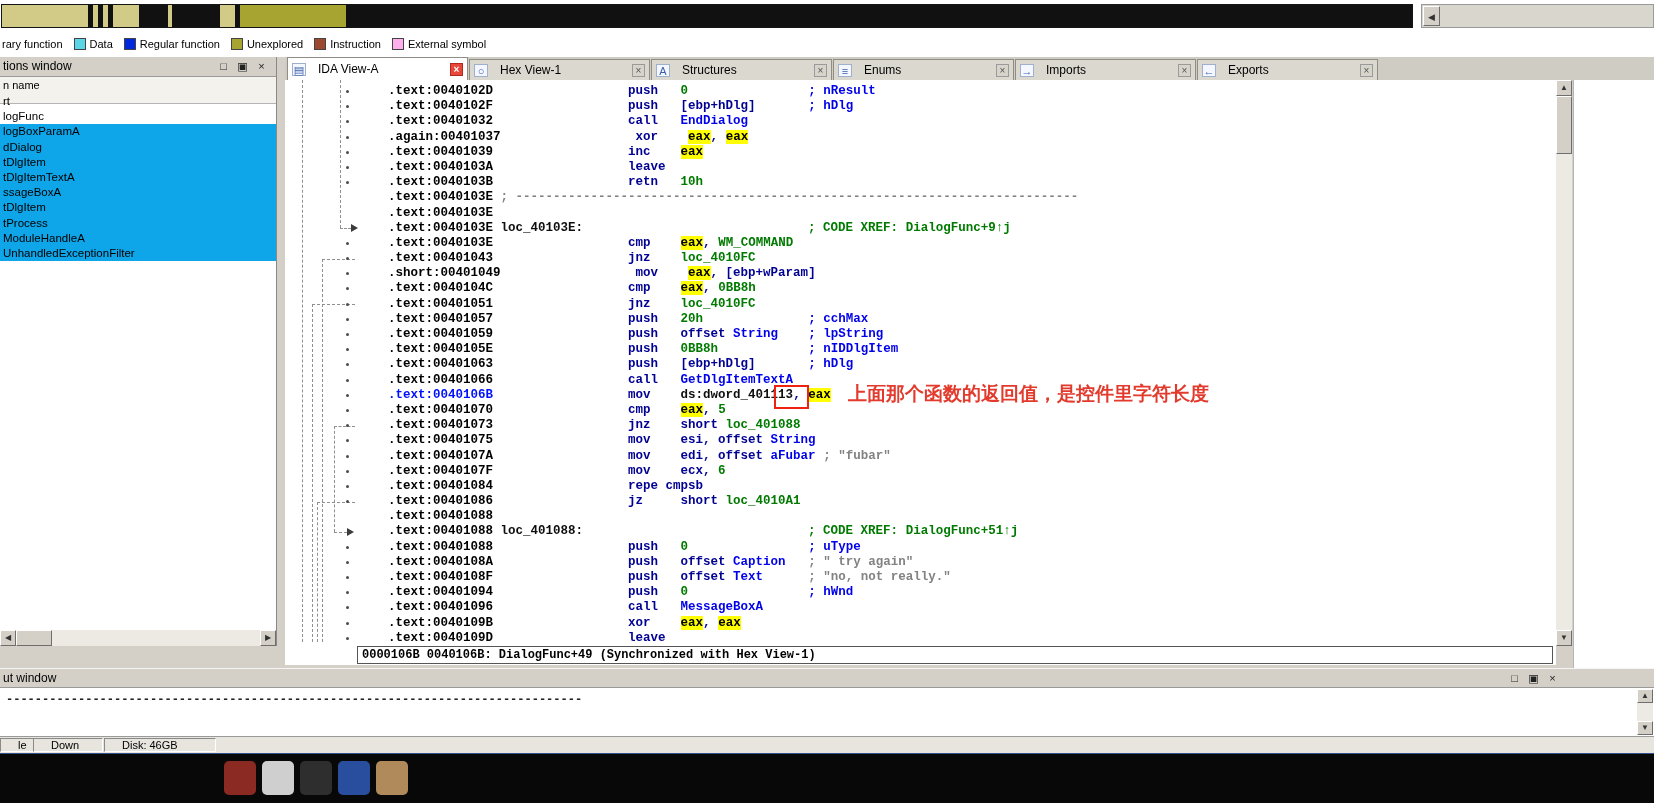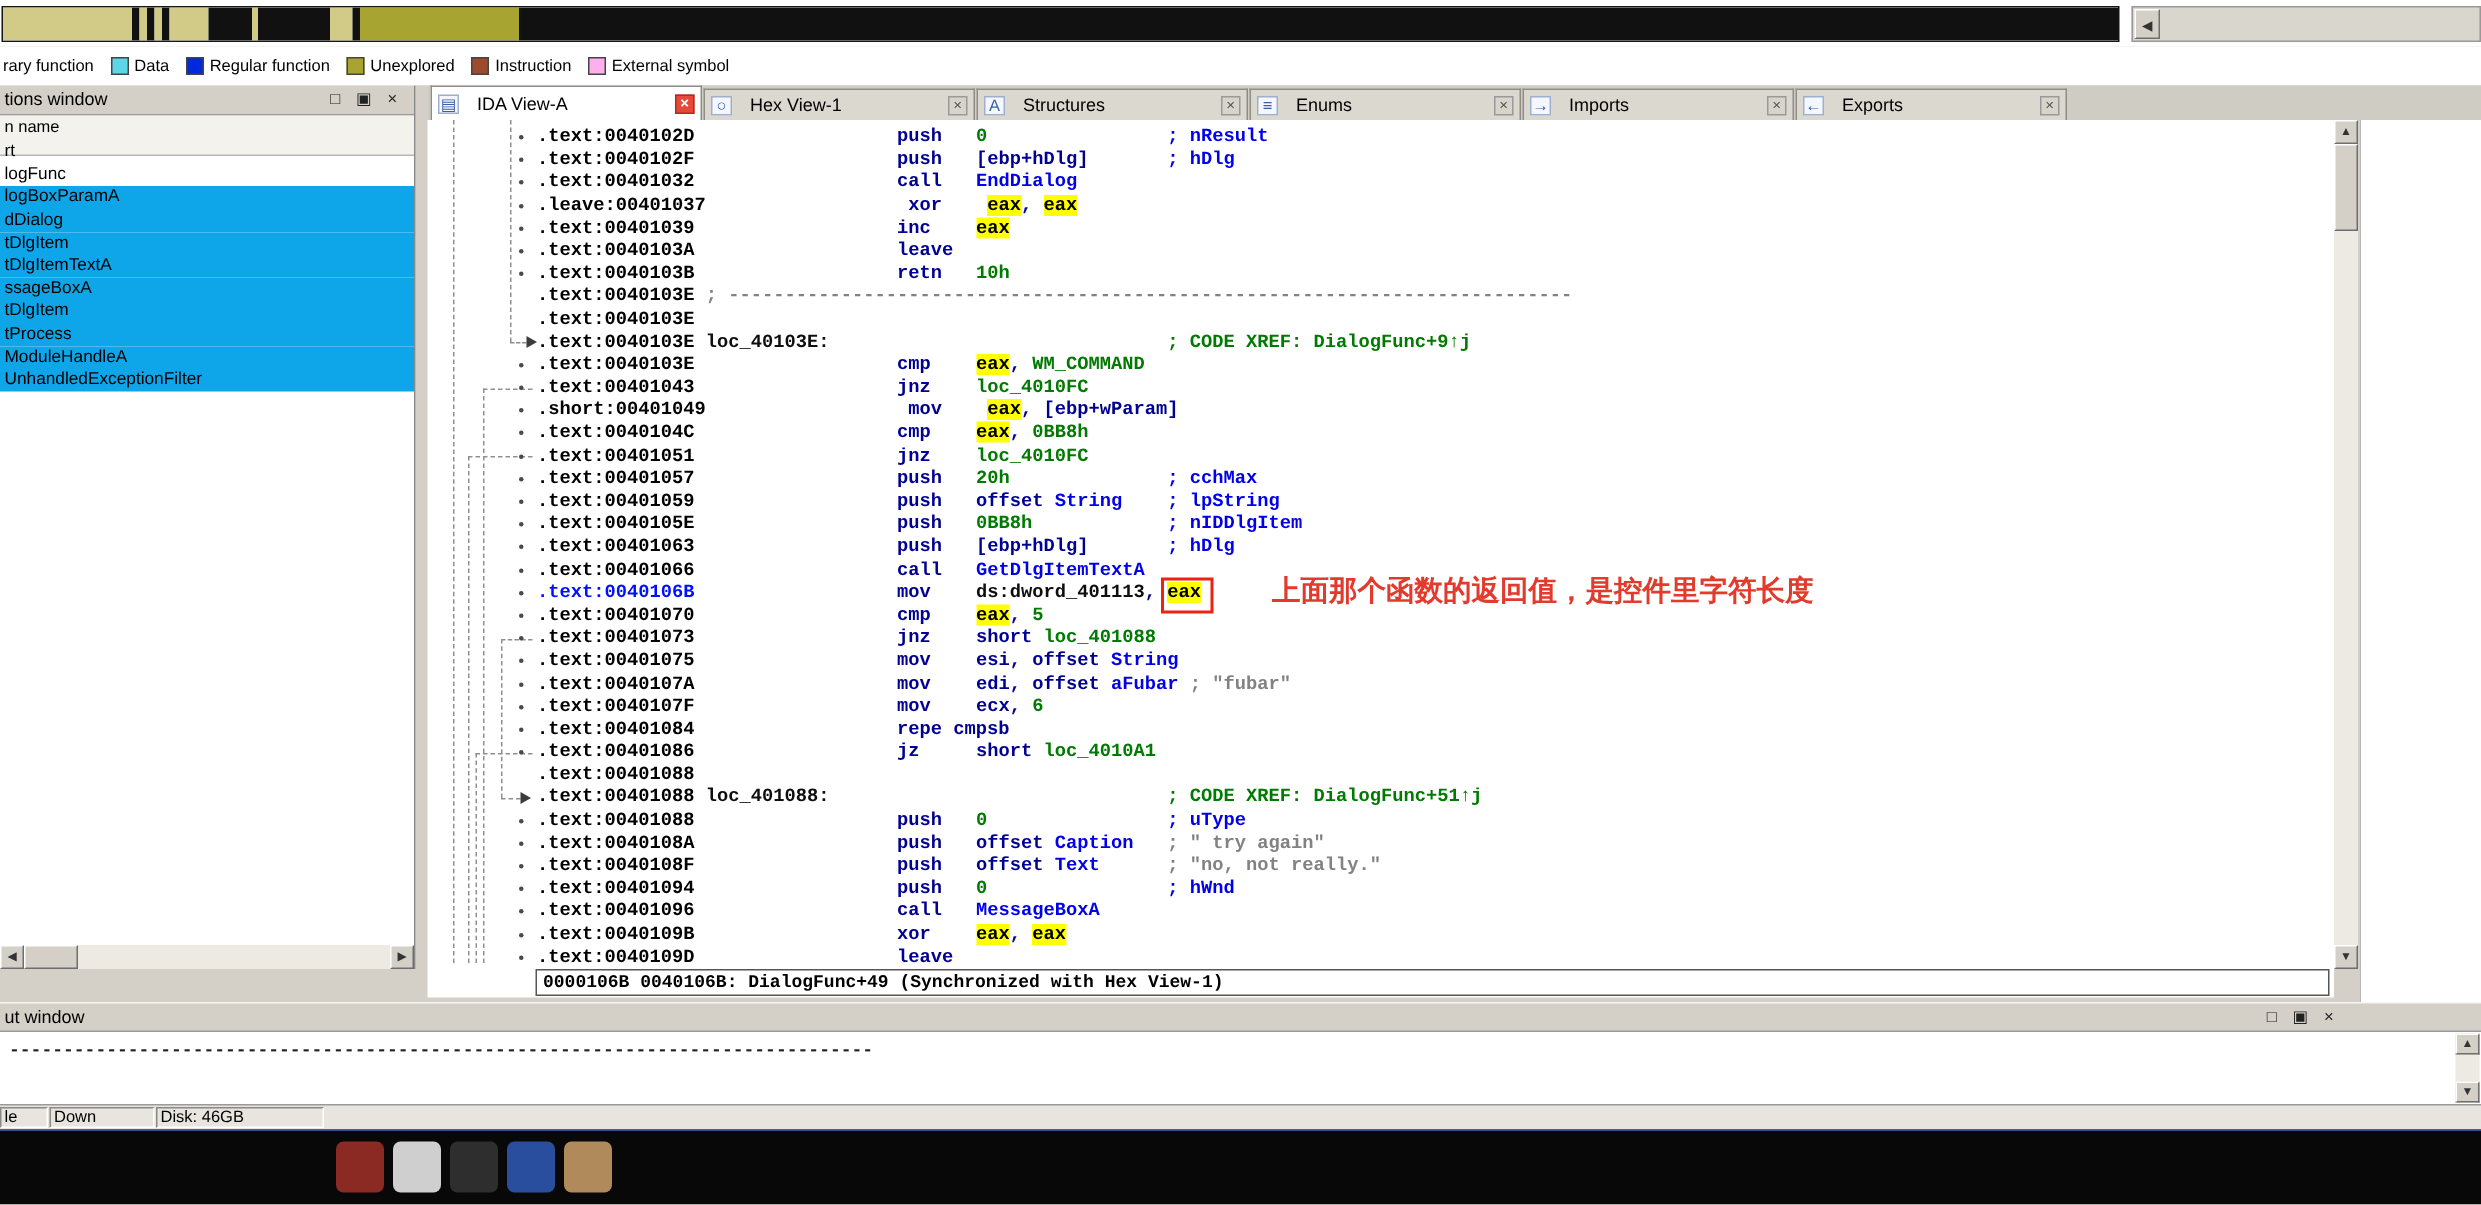--- a/index.html
+++ b/index.html
@@ -50,21 +50,21 @@
            height:13px;line-height:12px;box-sizing:border-box}
   .tablabel{margin-left:12px}
   .tabclose{margin-left:auto;width:13px;height:13px;background:#d7d4cc;border:1px solid #9a9a9a;font-size:10px;
             line-height:11px;text-align:center;color:#555;box-sizing:border-box}
   .tab.active .tabclose{background:#e8483a;border-color:#b02a20;color:#fff;font-weight:bold}
 
   
   #disasm{left:285px;top:80px;width:1271px;height:566px;background:#fff;overflow:hidden;
           font-family:"Liberation Mono","DejaVu Sans Mono",monospace;font-weight:bold;font-size:12.5px}
   #codelines{position:absolute;left:0;top:4px;width:100%}
-  .dline{position:relative;height:15.2px;line-height:15.2px;padding-left:73px;white-space:pre}
+  .dline{position:relative;height:15.2px;line-height:15.2px;padding-left:103px;white-space:pre}
   .flowdot{position:absolute;left:61px;top:6px;width:3px;height:3px;background:#4a4a4a;border-radius:50%}
   .s-a{color:#000}
   .s-ac{color:#0010ff}
   .s-m,.s-o{color:#000092}
   .s-n,.s-g,.s-cg{color:#007a00}
   .s-f,.s-cb{color:#0000ea}
   .s-cy,.s-gr{color:#828282}
   .s-lb,.s-bk{color:#0e0e0e}
   .s-hl,.s-hlb{background:#ffff00;color:#000}
   .jline{position:absolute;width:0;border-left:1px dashed #8f8f8f}
@@ -96,21 +96,21 @@
   #outcontent{left:0;top:688px;width:1654px;height:48px;background:#fff;
               font-family:"Liberation Mono","DejaVu Sans Mono",monospace;font-weight:bold;font-size:12px;color:#222;
               padding:5px 0 0 6px;box-sizing:border-box;white-space:pre}
   #oscroll{left:1637px;top:689px;width:16px;height:46px;background:#eceae3}
   #osup{position:absolute;top:0;left:0;height:14px;line-height:12px}
   #osdown{position:absolute;bottom:0;left:0;height:14px;line-height:12px}
 
   
   #statusbar{left:0;top:736px;width:1654px;height:17px;background:#e8e5de;border-top:1px solid #9a9a9a;font-size:11px;box-sizing:border-box}
   .sbcell{position:absolute;top:1px;height:14px;border:1px solid;border-color:#8a8a8a #fff #fff #8a8a8a;
-          padding:0 2px;line-height:13px;background:#e8e5de;box-sizing:border-box;white-space:nowrap}
+          padding:0 17px;line-height:13px;background:#e8e5de;box-sizing:border-box;white-space:nowrap}
 
   
   #taskbar{left:0;top:753px;width:1654px;height:50px;background:#080808;border-top:1px solid #32508c;box-sizing:border-box}
   .tbicon{position:absolute;top:7px;width:32px;height:34px;border-radius:5px}
 </style>
 </head>
 <body>
 
 <div id="navrow" class="abs">
   <div id="navband">
@@ -235,21 +235,21 @@
   <div class="jstub" style="left:49px;top:346px;width:21px"></div>
   <div class="jline" style="left:49px;top:346px;height:106px"></div>
   <div class="jstub" style="left:49px;top:452px;width:13px"></div>
   <div class="jarrow" style="left:62px;top:448px"></div>
   <div class="jstub" style="left:32px;top:422px;width:38px"></div>
   <div class="jline" style="left:32px;top:422px;height:140px"></div>
   <div id="codelines">
       <div class="dline"><span class="s-a">.text:0040102D</span><span class="s-w">                  </span><span class="s-m">push</span><span class="s-w">   </span><span class="s-n">0</span><span class="s-w">                </span><span class="s-cb">; nResult</span><span class="flowdot"></span></div>
       <div class="dline"><span class="s-a">.text:0040102F</span><span class="s-w">                  </span><span class="s-m">push</span><span class="s-w">   </span><span class="s-o">[ebp+hDlg]</span><span class="s-w">       </span><span class="s-cb">; hDlg</span><span class="flowdot"></span></div>
       <div class="dline"><span class="s-a">.text:00401032</span><span class="s-w">                  </span><span class="s-m">call</span><span class="s-w">   </span><span class="s-f">EndDialog</span><span class="flowdot"></span></div>
-      <div class="dline"><span class="s-a">.leave:00401037</span><span class="s-w">                  </span><span class="s-m">xor</span><span class="s-w">    </span><span class="s-hl">eax</span><span class="s-o">, </span><span class="s-hl">eax</span><span class="flowdot"></span></div>
+      <div class="dline"><span class="s-a">.again:00401037</span><span class="s-w">                  </span><span class="s-m">xor</span><span class="s-w">    </span><span class="s-hl">eax</span><span class="s-o">, </span><span class="s-hl">eax</span><span class="flowdot"></span></div>
       <div class="dline"><span class="s-a">.text:00401039</span><span class="s-w">                  </span><span class="s-m">inc</span><span class="s-w">    </span><span class="s-hl">eax</span><span class="flowdot"></span></div>
       <div class="dline"><span class="s-a">.text:0040103A</span><span class="s-w">                  </span><span class="s-m">leave</span><span class="flowdot"></span></div>
       <div class="dline"><span class="s-a">.text:0040103B</span><span class="s-w">                  </span><span class="s-m">retn</span><span class="s-w">   </span><span class="s-n">10h</span><span class="flowdot"></span></div>
       <div class="dline"><span class="s-a">.text:0040103E</span><span class="s-w"> </span><span class="s-gr">; </span><span class="s-gr">---------------------------------------------------------------------------</span></div>
       <div class="dline"><span class="s-a">.text:0040103E</span></div>
       <div class="dline"><span class="s-a">.text:0040103E</span><span class="s-w"> </span><span class="s-lb">loc_40103E:</span><span class="s-w">                              </span><span class="s-cg">; CODE XREF: DialogFunc+9↑j</span></div>
       <div class="dline"><span class="s-a">.text:0040103E</span><span class="s-w">                  </span><span class="s-m">cmp</span><span class="s-w">    </span><span class="s-hl">eax</span><span class="s-o">, </span><span class="s-g">WM_COMMAND</span><span class="flowdot"></span></div>
       <div class="dline"><span class="s-a">.text:00401043</span><span class="s-w">                  </span><span class="s-m">jnz</span><span class="s-w">    </span><span class="s-g">loc_4010FC</span><span class="flowdot"></span></div>
       <div class="dline"><span class="s-a">.short:00401049</span><span class="s-w">                  </span><span class="s-m">mov</span><span class="s-w">    </span><span class="s-hl">eax</span><span class="s-o">, [ebp+wParam]</span><span class="flowdot"></span></div>
       <div class="dline"><span class="s-a">.text:0040104C</span><span class="s-w">                  </span><span class="s-m">cmp</span><span class="s-w">    </span><span class="s-hl">eax</span><span class="s-o">, </span><span class="s-n">0BB8h</span><span class="flowdot"></span></div>

